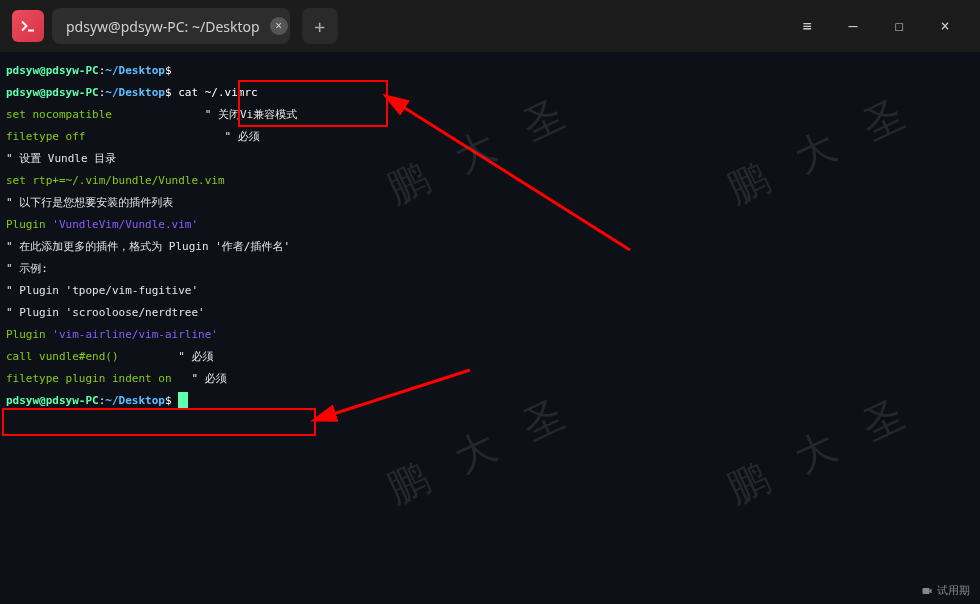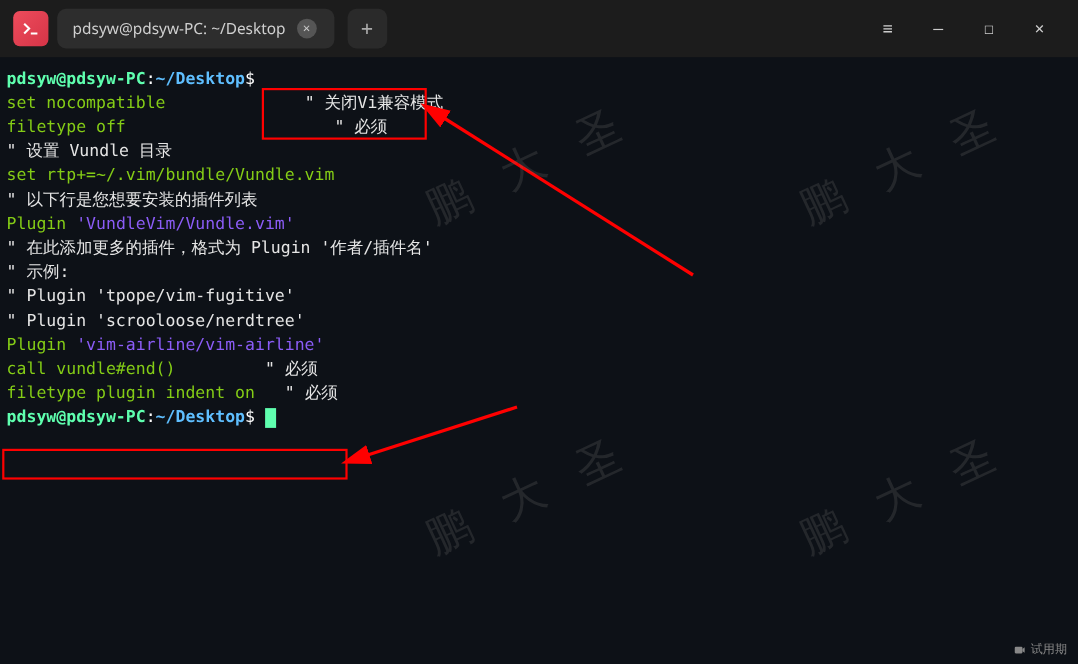--- a/index.html
+++ b/index.html
@@ -1,26 +1,26 @@
 <!DOCTYPE html>
 <html><head>
 <meta charset="utf-8">
 <style>
 *{margin:0;padding:0;box-sizing:border-box;}
 body{width:980px;height:604px;background:#1a1a1a;font-family:monospace;font-size:15px;overflow:hidden;position:relative;}
 .window{width:980px;height:604px;background:#0d1117;position:relative;}
 .titlebar{height:52px;background:#1c1c1c;display:flex;align-items:center;padding:0 12px;gap:8px;}
 .app-icon{width:32px;height:32px;background:linear-gradient(135deg,#ed4c5c,#d63447);border-radius:6px;display:flex;align-items:center;justify-content:center;color:#fff;font-weight:bold;}
 .app-icon svg{width:18px;height:18px;}
-.tab{background:#2d2d2d;height:36px;border-radius:8px;padding:0 16px 0 14px;display:flex;align-items:center;gap:10px;color:#d0d0d0;font-family:system-ui,sans-serif;font-size:14px;}
+.tab{background:#2d2d2d;height:36px;border-radius:8px;padding:0 2px 0 14px;display:flex;align-items:center;gap:10px;color:#d0d0d0;font-family:system-ui,sans-serif;font-size:14px;}
 .tab-close{width:18px;height:18px;border-radius:50%;background:#555;display:flex;align-items:center;justify-content:center;color:#ccc;font-size:12px;cursor:pointer;line-height:1;}
 .newtab{width:36px;height:36px;border-radius:8px;background:#2a2a2a;display:flex;align-items:center;justify-content:center;color:#aaa;font-size:18px;cursor:pointer;margin-left:4px;}
 .titlebar-right{margin-left:auto;display:flex;gap:0;}
 .win-btn{width:46px;height:36px;display:flex;align-items:center;justify-content:center;color:#ccc;cursor:pointer;}
-.terminal{padding:8px 6px;font-family:'Consolas','DejaVu Sans Mono',monospace;font-size:15px;line-height:22px;position:relative;}
+.terminal{padding:8px 6px;font-family:'Consolas','DejaVu Sans Mono',monospace;font-size:11px;line-height:22px;position:relative;}
 .line{white-space:pre;color:#e5e5e5;}
 .user{color:#5fffaf;font-weight:bold;}
 .path{color:#5fbfff;font-weight:bold;}
 .cmd{color:#ffffff;}
 .key{color:#84cc16;}
 .str{color:#8b5cf6;}
 .com{color:#e5e5e5;}
 .cursor{display:inline-block;width:10px;height:18px;background:#5fffaf;vertical-align:middle;}
 .hl-box1{position:absolute;top:80px;left:238px;width:150px;height:47px;border:2px solid #ff0000;pointer-events:none;}
 .hl-box2{position:absolute;top:408px;left:2px;width:314px;height:28px;border:2px solid #ff0000;pointer-events:none;}
@@ -51,20 +51,21 @@
     <div class="titlebar-right">
       <div class="win-btn">≡</div>
       <div class="win-btn">—</div>
       <div class="win-btn">☐</div>
       <div class="win-btn">×</div>
     </div>
   </div>
 
   <div class="terminal">
     <div class="line"><span class="user">pdsyw@pdsyw-PC</span><span class="cmd">:</span><span class="path">~/Desktop</span><span class="cmd">$</span><span class="cmd"></span></div>
+    <div class="line"><span class="user">pdsyw@pdsyw-PC</span><span class="cmd">:</span><span class="path">~/Desktop</span><span class="cmd">$</span><span class="cmd"> cat ~/.vimrc</span></div>
     <div class="line"><span class="key">set nocompatible</span><span>              </span><span class="com">" 关闭Vi兼容模式</span></div>
     <div class="line"><span class="key">filetype off</span><span>                     </span><span class="com">" 必须</span></div>
     <div class="line"></div>
     <div class="line">" 设置 Vundle 目录</div>
     <div class="line"><span class="key">set rtp+=~/.vim/bundle/Vundle.vim</span></div>
     <div class="line">" 以下行是您想要安装的插件列表</div>
     <div class="line"><span class="key">Plugin </span><span class="str">'VundleVim/Vundle.vim'</span></div>
     <div class="line"></div>
     <div class="line">" 在此添加更多的插件，格式为 Plugin '作者/插件名'</div>
     <div class="line">" 示例:</div>

